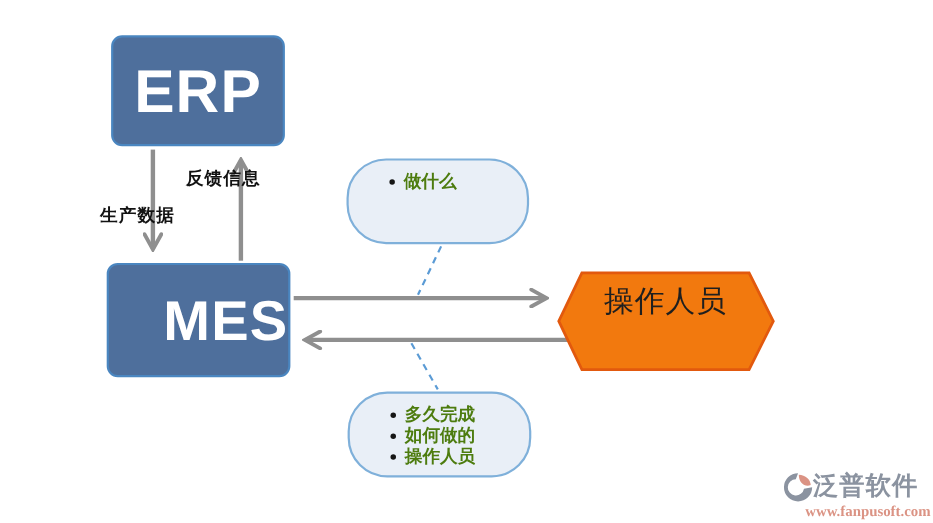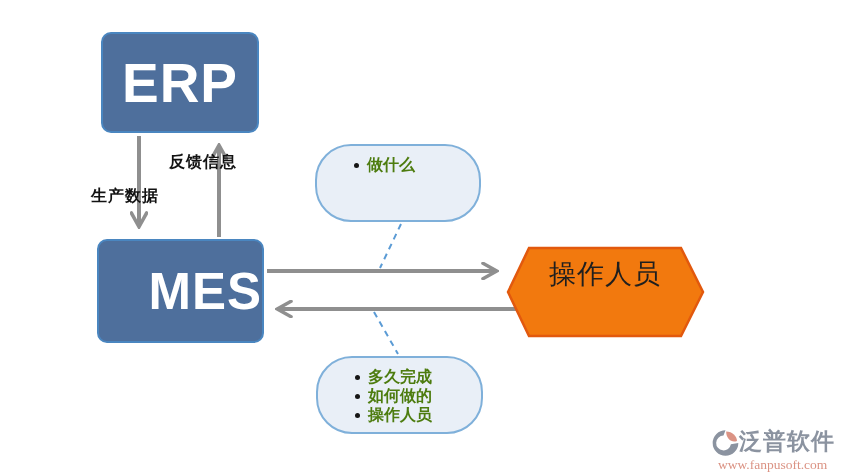--- a/index.html
+++ b/index.html
@@ -49,23 +49,23 @@
     color:#1f1f1f;letter-spacing:1px;
   }
 
   #watermark{position:absolute;z-index:3;left:712px;top:429px;width:132px;}
   #watermark-row{display:flex;align-items:flex-start;}
   #brand-text{
     font-weight:bold;font-size:23px;line-height:26px;
     color:var(--watermark-gray,#8b93a0);white-space:nowrap;letter-spacing:1px;font-family:Liberation Serif, serif;
   }
   #brand-url{
-    font-family:"Liberation Serif",serif;font-weight:normal;font-size:13.5px;
+    font-family:"Liberation Serif",serif;font-weight:bold;font-size:13.5px;
     color:var(--watermark-salmon,#db9384);white-space:nowrap;margin-top:0px;
-    margin-left:6px;
+    margin-left:20px;
   }
 </style>
 </head>
 <body>
 
 <div id="stage">
 
   <svg id="diagram-svg" width="848" height="475" viewBox="0 0 848 475">
     <defs>
       <marker id="arrowhead" viewBox="0 0 12 12" refX="10" refY="6" markerWidth="4.6" markerHeight="4.6" orient="auto-start-reverse">

